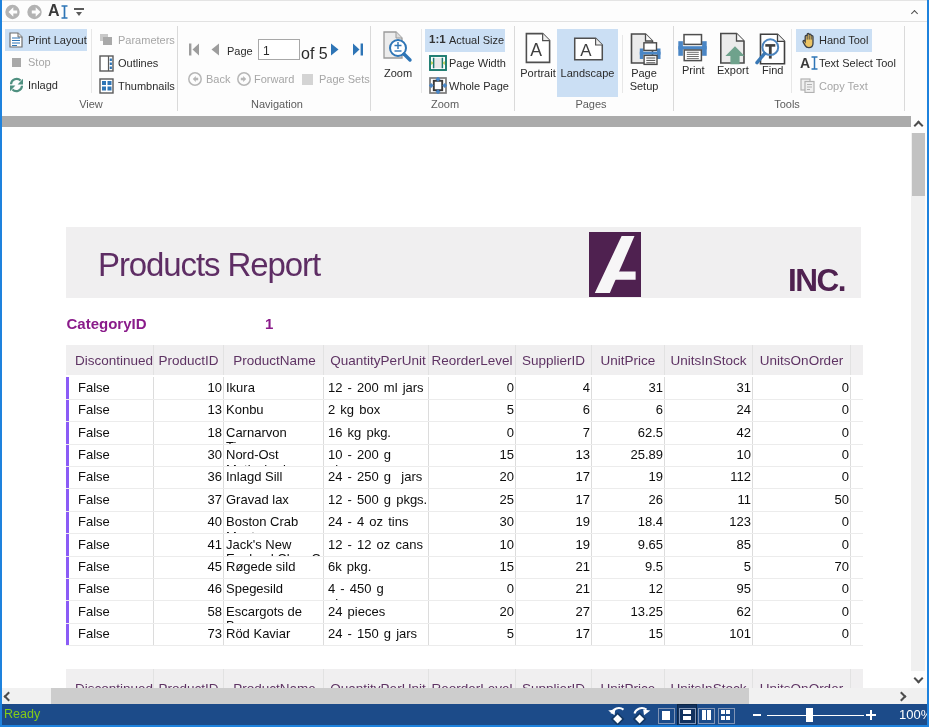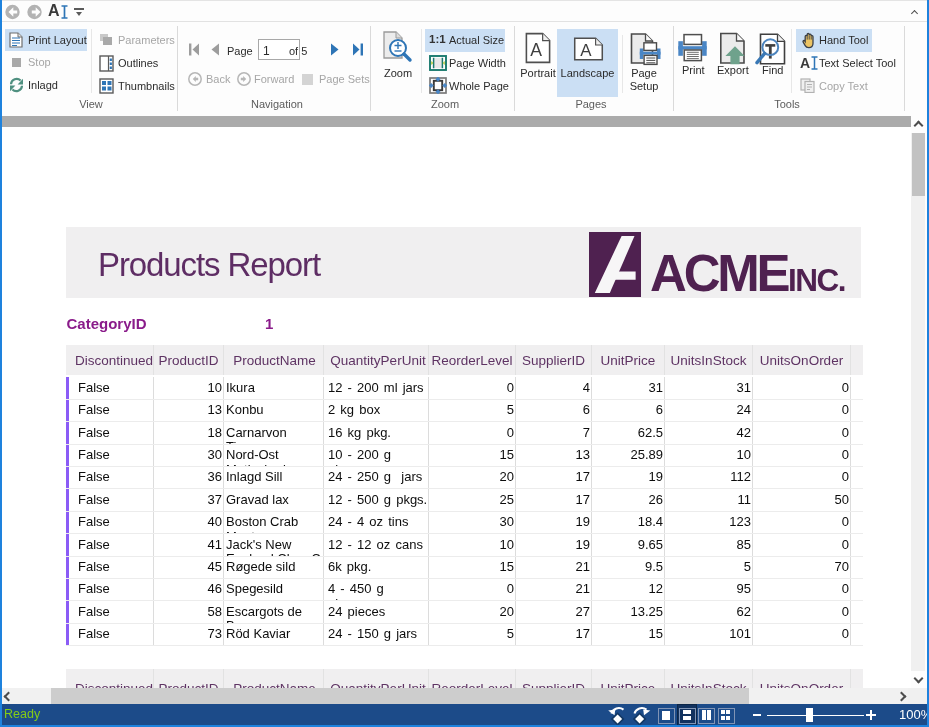--- a/index.html
+++ b/index.html
@@ -138,21 +138,21 @@
  <svg class="abs" style="left:187px;top:21px" width="12" height="13" viewBox="0 0 12 13">
   <rect x="1" y="0.5" width="2.4" height="12" fill="#9d9d9d"></rect>
   <path d="M11 0.5 V12.5 L4.5 6.5 Z" fill="#9d9d9d"></path>
  </svg>
  <svg class="abs" style="left:209px;top:21px" width="10" height="13" viewBox="0 0 10 13">
   <path d="M9 0.5 V12.5 L1.5 6.5 Z" fill="#9d9d9d"></path>
  </svg>
  <div class="abs btxt" style="left:226px;top:23px;font-size:11px">Page</div>
  <div class="abs" style="left:257px;top:17px;width:42px;height:21px;background:#fff;border:1px solid #a8a8a8"></div>
  <div class="abs btxt" style="left:262px;top:22px;font-size:12px">1</div>
- <div class="abs btxt" style="left:288px;top:23px;font-size:11px">of 5</div>
+ <div class="abs btxt" style="left:300px;top:23px;font-size:16px">of 5</div>
  <svg class="abs" style="left:329px;top:21px" width="10" height="13" viewBox="0 0 10 13">
   <path d="M1 0.5 V12.5 L8.5 6.5 Z" fill="#2e75b6"></path>
  </svg>
  <svg class="abs" style="left:351px;top:21px" width="12" height="13" viewBox="0 0 12 13">
   <path d="M1 0.5 V12.5 L7.5 6.5 Z" fill="#2e75b6"></path>
   <rect x="8.6" y="0.5" width="2.4" height="12" fill="#2e75b6"></rect>
  </svg>
  <svg class="abs" style="left:187px;top:50px" width="14" height="14" viewBox="0 0 14 14">
   <circle cx="7" cy="7" r="6.2" fill="none" stroke="#b7b7b7" stroke-width="1.5"></circle>
   <path d="M7.8 4 L4.8 7 L7.8 10 L7.8 8.2 L10.2 8.2 L10.2 5.8 L7.8 5.8 Z" fill="#b7b7b7"></path>
@@ -265,21 +265,20 @@
 </div>
 <div class="abs" id="graybar"></div>
 <div class="abs" id="doc">
  <div class="abs" style="left:65px;top:99.5px;width:795px;height:71.5px;background:#f0eff0"></div>
  <div class="abs" id="rtitle">Products Report</div>
  <svg class="abs" style="left:588px;top:104.5px" width="52" height="65" viewBox="0 0 52 65">
   <rect x="0" y="0" width="52" height="65" fill="#4f2150"></rect>
   <polygon points="5.8,61 20.8,61 45.5,4 32.6,4" fill="#f7f6f7"></polygon>
   <polygon points="24.5,39.4 46.6,39.4 46.6,47.7 21,47.7" fill="#f7f6f7"></polygon>
  </svg>
- <div class="abs" id="acme">ACME</div>
  <div class="abs" id="inc">INC.</div>
  <div class="abs catid" style="left:65.5px">CategoryID</div>
  <div class="abs catid" style="left:264px">1</div>
  <div class="abs thead" style="top:218px">
       <div class="hc c1">Discontinued</div>
       <div class="hc c2">ProductID</div>
       <div class="hc c3">ProductName</div>
       <div class="hc c4">QuantityPerUnit</div>
       <div class="hc c5">ReorderLevel</div>
       <div class="hc c6">SupplierID</div>

